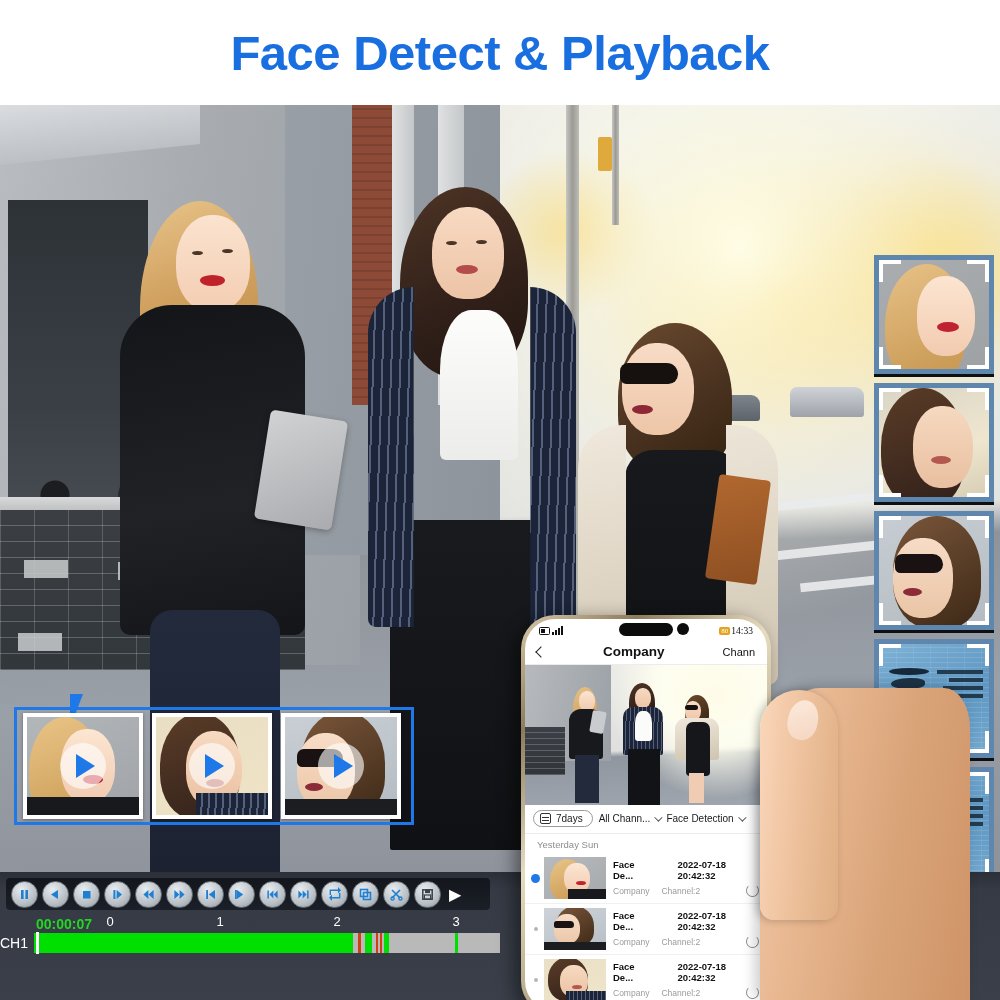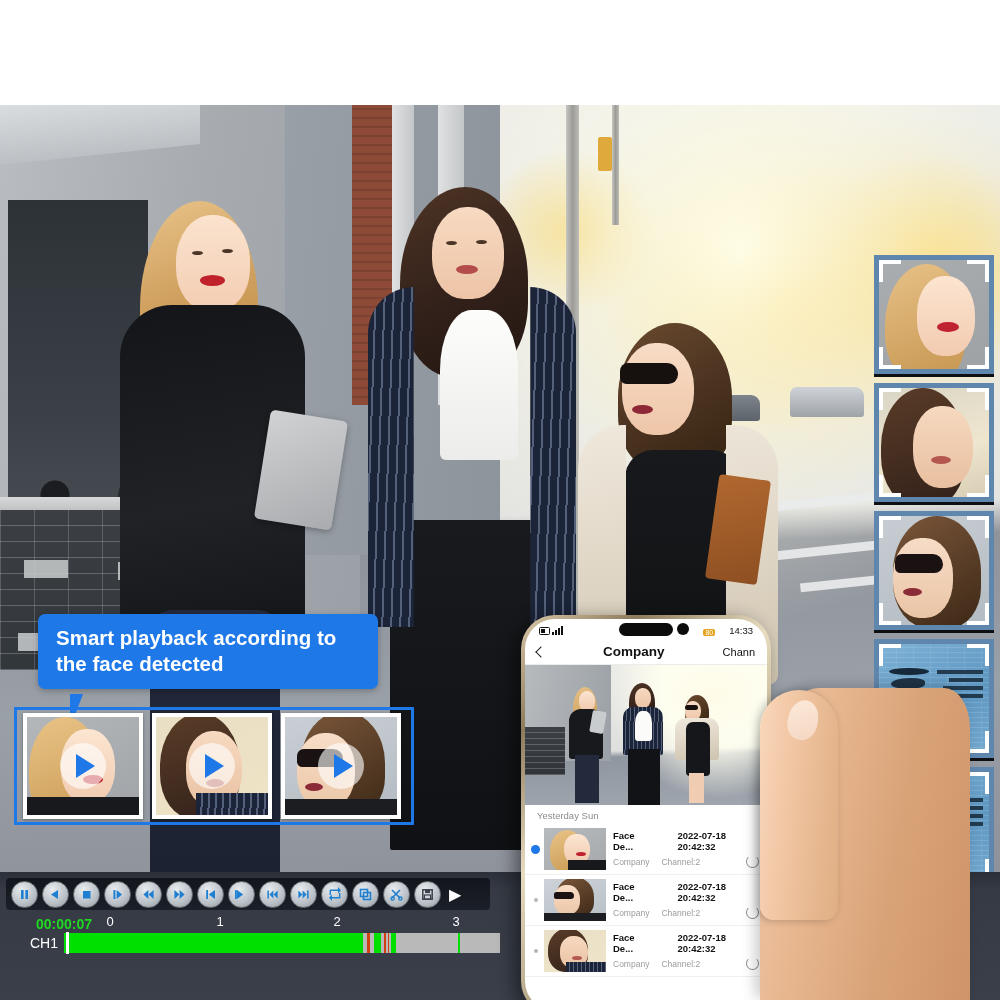--- a/index.html
+++ b/index.html
@@ -247,21 +247,21 @@
     background: radial-gradient(circle at 38% 30%, #e8ecef 0%, #b9c0c6 60%, #8e969d 100%);
     border: 1px solid #6e757c; display:flex; align-items:center; justify-content:center;
     flex: 0 0 auto;
   }
   .ctrl svg { display:block; }
   .more-arrow { color:#fff; font-size: 16px; margin-left: 4px; }
 
   .timeline-wrap { position:absolute; left: 0px; top: 42px; width: 500px; }
   .tl-ruler { position: relative; height: 18px; color:#fff; font-size: 13px; }
   .tl-ruler span { position:absolute; top:0; transform: translateX(-50%); }
-  .tl-row { position:relative; height: 22px; display:flex; align-items:center;padding-left:30px; }
+  .tl-row { position:relative; height: 22px; display:flex; align-items:center; }
   .tl-label { color:#fff; font-size: 14px; width: 34px; flex:0 0 auto; }
   .tl-track { position:relative; flex:1; height: 20px; background:#b9b9b9; }
   .tl-seg { position:absolute; top:0; height: 20px; }
   .tl-cursor { position:absolute; top:-1px; width:3px; height:22px; background:#fff; }
   .tl-time { position:absolute; left: 36px; top: 2px; color:#20d820; font-size: 14px; font-weight:bold; }
 
   
   .phone {
     position:absolute; left: 521px; top: 615px; width: 250px; height: 400px;
     background: linear-gradient(135deg,#d9c9a8 0%, #8d7c5c 18%, #e8dcc0 40%, #9a8a68 72%, #ddd0b2 100%);
@@ -277,21 +277,21 @@
   }
   .notch {
     position:absolute; left:50%; top: 4px; transform:translateX(-50%);
     width: 54px; height: 13px; background:#0c0c0c; border-radius: 8px;
   }
   .notch-dot {
     position:absolute; left:50%; top: 4px; margin-left: 31px;
     width: 12px; height: 12px; background:#0c0c0c; border-radius:50%;
   }
   .sb-left { display:flex; align-items:center; gap:2px; }
-  .sb-right { display:flex; align-items:flex-end; gap:14px; }
+  .sb-right { display:flex; align-items:center; gap:1px;font-family:Liberation Serif, serif; }
   .battery-chip { background:#e5a21c; color:#fff; font-size:7px; border-radius:2px; padding:0 2px; }
   .navbar {
     height: 26px; display:flex; align-items:center; justify-content:space-between;
     padding: 0 12px; border-bottom: 1px solid #ececec;
   }
   .navbar .title { font-size: 13.5px; font-weight: bold; color:#111; }
   .navbar .edit { font-size: 11px; color:#111; }
   .chev-left { width: 8px; height: 8px; border-left: 1.6px solid #222; border-bottom: 1.6px solid #222;
     transform: rotate(45deg); }
   .phone-photo {
@@ -355,20 +355,23 @@
     position:absolute; left: 788px; top: 700px; width: 30px; height: 40px;
     background: linear-gradient(150deg,#fdeadb,#f4d6c1); border-radius: 50% 50% 44% 44%;
     transform: rotate(12deg);
   }
 </style>
 </head>
 <body>
 
 <div id="stage">
 
+  <div class="banner">
+    <h1>Face Detect &amp; Playback</h1>
+  </div>
 
   <div class="scene">
     <div class="photo">
       <div class="wall"></div>
       <div class="wall2"></div>
       <div class="awning"></div>
       <div class="doorway"></div>
       <div class="brick-building"></div>
       <div class="pillar" style="left:392px;width:22px;height:330px;"></div>
       <div class="pillar" style="left:438px;width:26px;height:300px;"></div>
@@ -494,23 +497,20 @@
         </div>
           </div>
         <div class="bracket tl"></div>
         <div class="bracket tr"></div>
         <div class="bracket bl"></div>
         <div class="bracket br"></div>
       </div>
     </div>
   </div>
 
-  <div class="callout">
-    <span>Smart playback according to the face detected</span>
-  </div>
   <div class="callout-tail"></div>
 
   <div class="strip">
 
     <div class="vthumb">
       <div class="pic" style="background:linear-gradient(150deg,#b3b7ba,#a0a4a8);">
         <div style="position:absolute;left:2px;top:0;width:72px;height:106px;background:linear-gradient(160deg,#e9c487,#c99a53);border-radius:50% 50% 36% 40%;"></div>
         <div style="position:absolute;left:34px;top:12px;width:54px;height:74px;background:linear-gradient(180deg,#fce6d2,#f1cab0);border-radius:46% 48% 44% 44%;"></div>
         <div style="position:absolute;left:56px;top:58px;width:20px;height:9px;background:#bf2230;border-radius:50%;"></div>
         <div style="position:absolute;left:0;bottom:0;width:112px;height:18px;background:#17191c;"></div>
@@ -715,20 +715,34 @@
         <div class="pp-p" style="left:103px;top:84px;width:32px;height:56px;background:#111317;"></div>
 
         <div class="pp-p" style="left:160px;top:30px;width:24px;height:34px;background:linear-gradient(150deg,#6a4a2e,#33220f);border-radius:50% 50% 36% 40%;"></div>
         <div class="pp-p" style="left:160px;top:36px;width:16px;height:20px;background:linear-gradient(180deg,#f8dcc6,#eec6a8);border-radius:46% 48% 46% 44%;"></div>
         <div class="pp-p" style="left:160px;top:40px;width:13px;height:5px;background:#16100f;border-radius:3px;"></div>
         <div class="pp-p" style="left:150px;top:53px;width:44px;height:42px;background:linear-gradient(170deg,#efe8dc,#cfc4b0);border-radius:11px 11px 3px 3px;"></div>
         <div class="pp-p" style="left:161px;top:57px;width:24px;height:54px;background:#15171a;border-radius:7px 7px 4px 4px;"></div>
         <div class="pp-p" style="left:164px;top:108px;width:15px;height:30px;background:#f0cdb2;"></div>
       </div>
 
+      <div class="filterbar">
+        <div class="pill">
+          <span class="cal-icon"></span>
+          <span>7days</span>
+        </div>
+        <div class="dd">
+          <span>All Chann...</span>
+          <span class="caret"></span>
+        </div>
+        <div class="dd">
+          <span>Face Detection</span>
+          <span class="caret"></span>
+        </div>
+      </div>
 
       <div class="daylabel">Yesterday  Sun</div>
 
       <div class="evlist">
         <div class="scroll-ind"></div>
 
         <div class="evrow">
           <span class="evdot"></span>
           <div class="evthumb">
             <div style="position:absolute;inset:0;background:linear-gradient(150deg,#b7bbbe,#a4a8ab);"></div>

